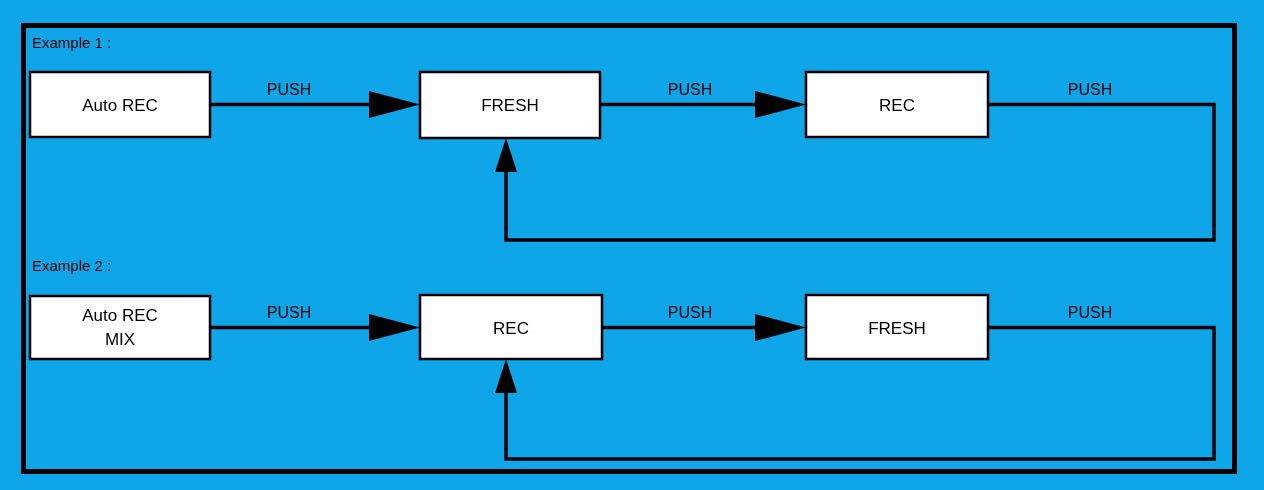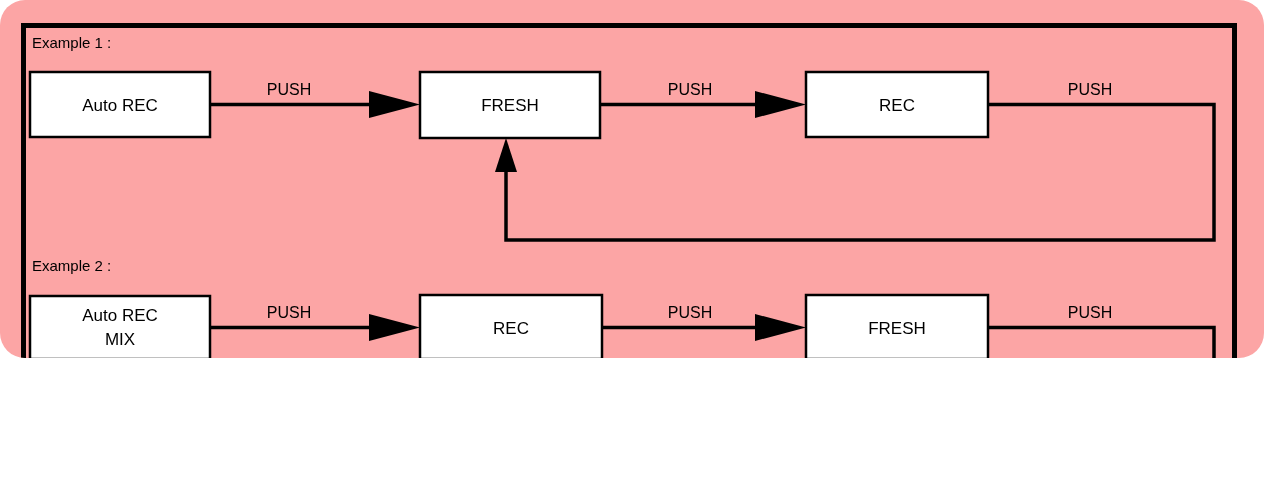--- a/index.html
+++ b/index.html
@@ -3,25 +3,24 @@
 <meta charset="utf-8">
 <style>
   html, body {
     margin: 0;
     padding: 0;
     background: #ffffff;
   }
   #page {
     position: relative;
     width: 1264px;
-    height: 358px;
-    background: #fca5a5;
+    height: 490px;
+    background: #0ea5e9;
     font-family: "Liberation Sans", sans-serif;
     overflow: hidden;
-    border-radius: 25px;
   }
   svg.diagram {
     display: block;
     width: 1264px;
     height: 490px;
   }
   .frame-rect {
     fill: none;
     stroke: #000000;
     stroke-width: 5;

